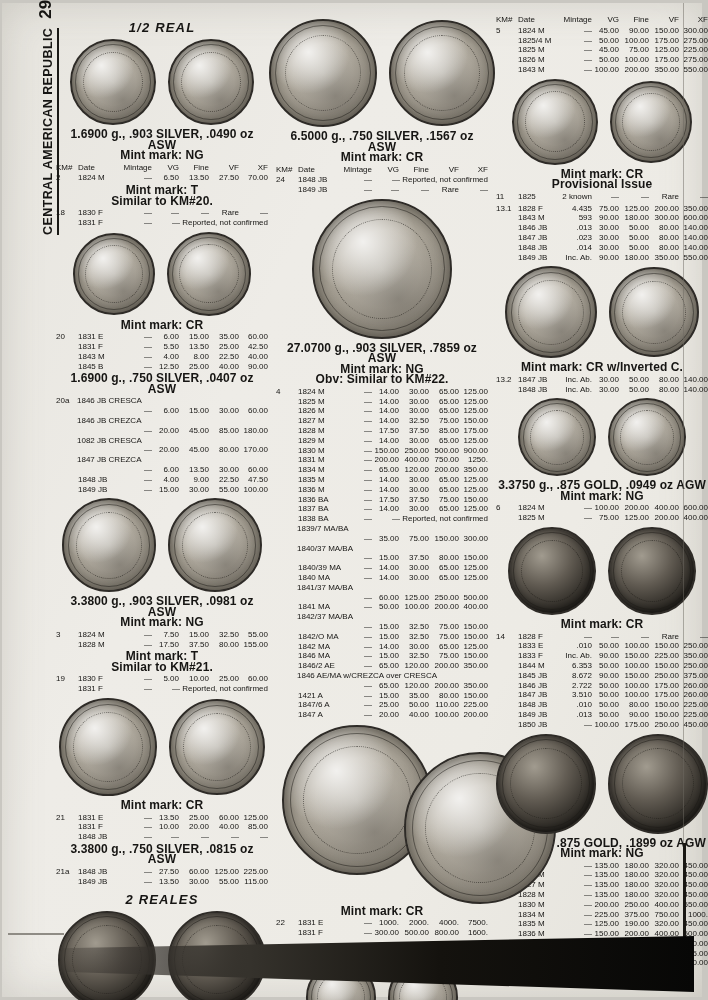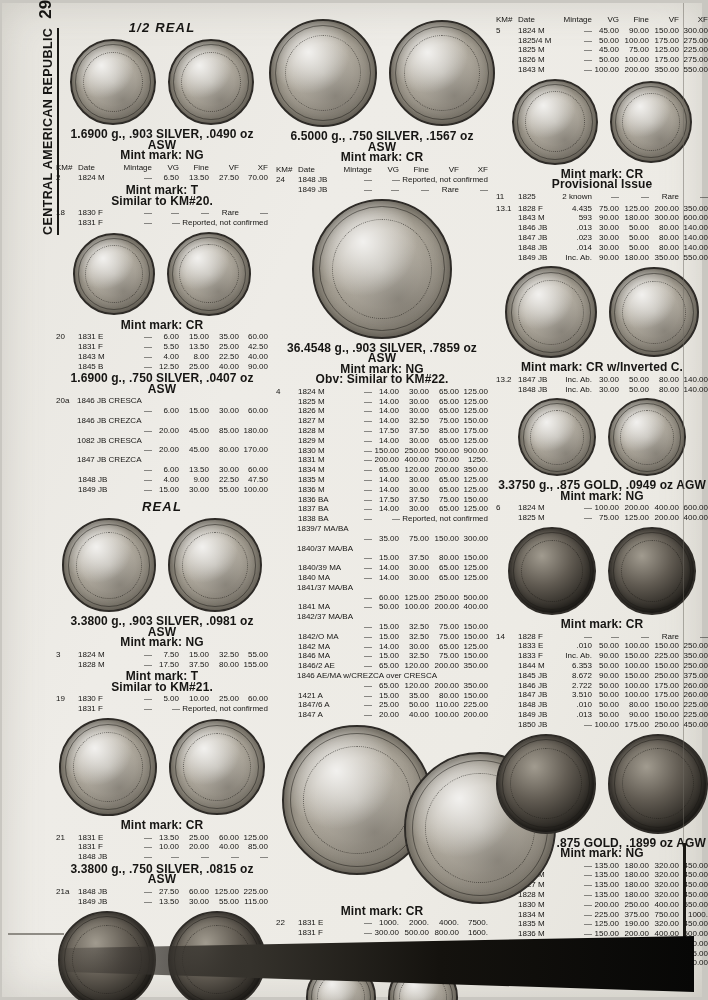--- a/index.html
+++ b/index.html
@@ -230,21 +230,20 @@
           <div class="trow">
             <span class="c-km"></span>
             <span class="c-date">1849 JB</span>
             <span class="c-m">—</span>
             <span class="c-v">15.00</span>
             <span class="c-v">30.00</span>
             <span class="c-v">55.00</span>
             <span class="c-v">100.00</span>
           </div>
         </div>
-        <div class="heading">REAL</div>
         <div class="coin-row">
           <div class="coin light" style="height: 90px; width: 90px;"></div>
           <div class="coin light" style="height: 90px; width: 90px;"></div>
         </div>
         <div class="spec-wrap">
           <div class="spec">3.3800 g., .903 SILVER, .0981 oz ASW</div>
           <div class="spec">Mint mark: NG</div>
         </div>
         <div class="rows-wrap">
           <div class="trow">
@@ -339,20 +338,21 @@
           <div class="trow">
             <span class="c-km"></span>
             <span class="c-date">1849 JB</span>
             <span class="c-m">—</span>
             <span class="c-v">13.50</span>
             <span class="c-v">30.00</span>
             <span class="c-v">55.00</span>
             <span class="c-v">115.00</span>
           </div>
         </div>
+        <div class="heading">2 REALES</div>
         <div class="coin-row">
           <div class="coin dark" style="height: 94px; width: 94px;"></div>
           <div class="coin dark" style="height: 94px; width: 94px;"></div>
         </div>
         <div class="spec-wrap">
           <div class="spec">5.5158 g., .903 SILVER, .1965 oz ASW</div>
         </div>
       </div>
     <div class="col" id="col-1">
         <div class="coin-row">
@@ -386,21 +386,21 @@
             <span class="c-v">—</span>
             <span class="c-v">—</span>
             <span class="c-v">Rare</span>
             <span class="c-v">—</span>
           </div>
         </div>
         <div class="coin-row">
           <div class="coin light" style="height: 136px; width: 136px;"></div>
         </div>
         <div class="spec-wrap">
-          <div class="spec">36.4548 g., .903 SILVER, .7859 oz ASW</div>
+          <div class="spec">27.0700 g., .903 SILVER, .7859 oz ASW</div>
           <div class="spec">Mint mark: NG</div>
           <div class="spec">Obv: Similar to KM#22.</div>
         </div>
         <div class="rows-wrap">
           <div class="trow">
             <span class="c-km">4</span>
             <span class="c-date">1824 M</span>
             <span class="c-m">—</span>
             <span class="c-v">14.00</span>
             <span class="c-v">30.00</span>

